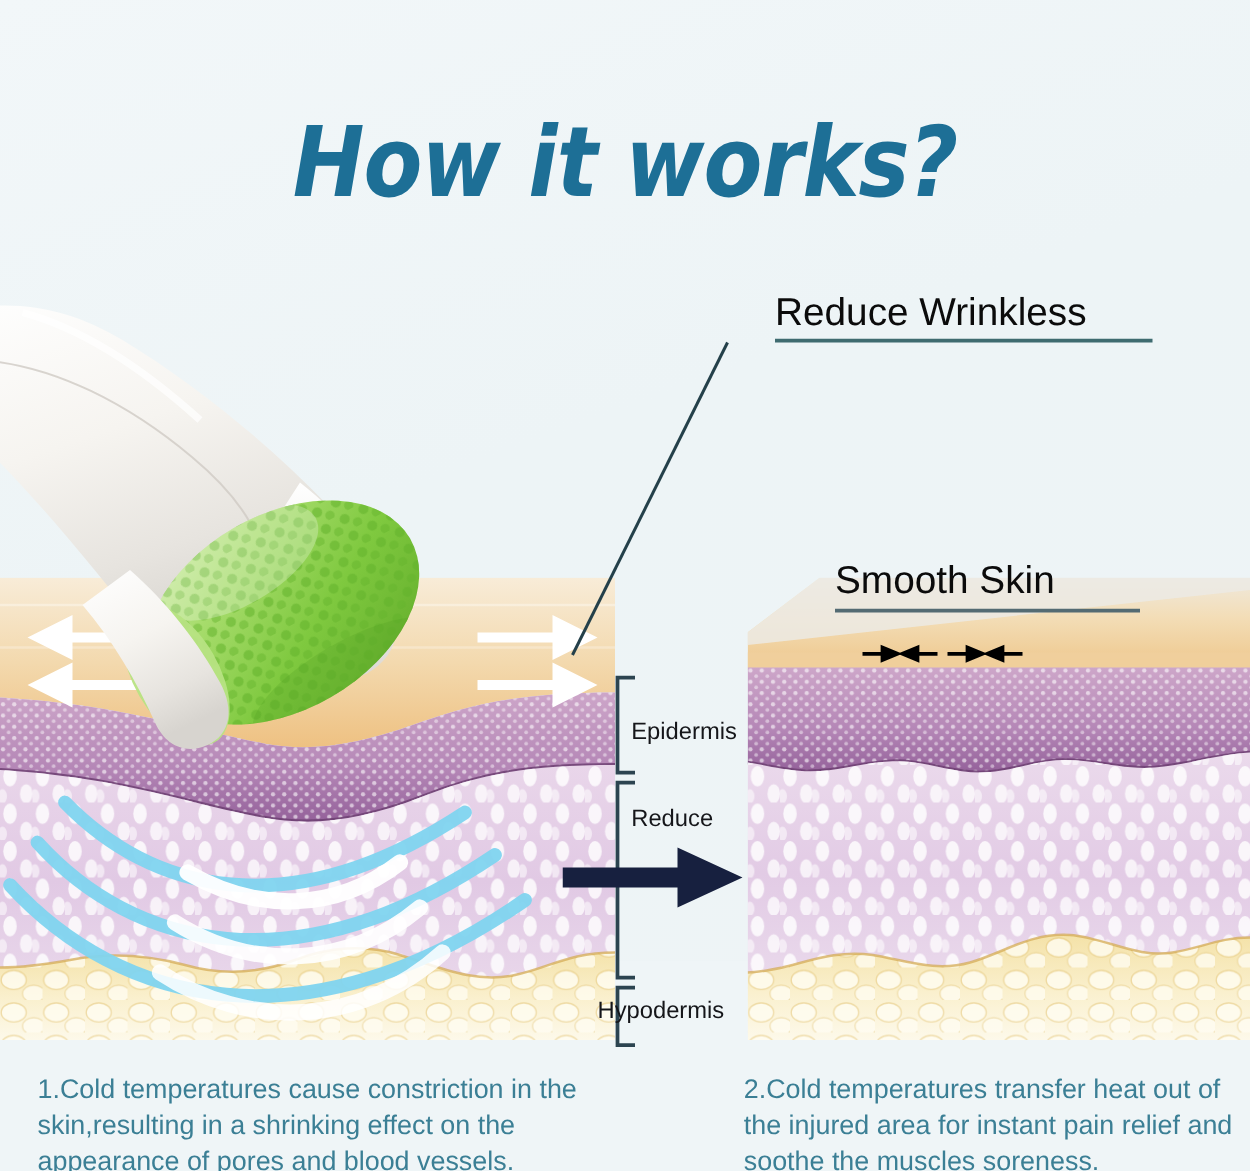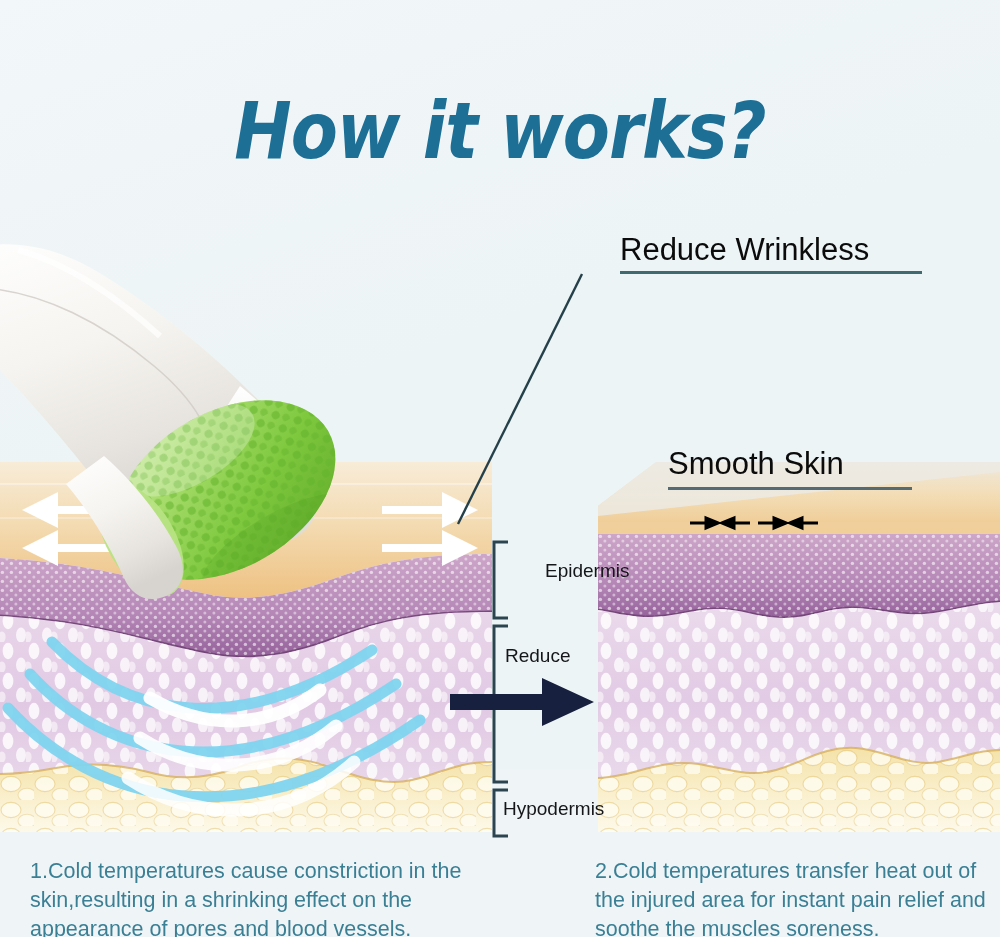--- a/index.html
+++ b/index.html
@@ -48,23 +48,23 @@
 
   #panel-left  { left:0px;   top:462px; width:492px; height:370px; }
   #panel-right { left:598px; top:462px; width:402px; height:370px; }
 
   
   #bracket { position:absolute; left:486px; top:520px; width:40px; height:320px; }
   .lyr-label {
     position:absolute; font-size:19px; color:#15161a;
     font-family:"Liberation Sans", sans-serif; white-space:nowrap;
   }
-  #label-epidermis  { left:505px; top:560px;margin-left:40px; }
+  #label-epidermis  { left:505px; top:575px; }
   #label-dermis     { left:505px; top:645px; }
-  #label-hypodermis { left:503px; top:798px; }
+  #label-hypodermis { left:478px; top:798px; }
 
   
   #big-arrow { position:absolute; left:450px; top:676px; width:145px; height:52px; }
 
   
   #roller { position:absolute; left:-22px; top:228px; width:420px; height:400px; }
 
   
   .caption {
     position:absolute; font-size:21.5px; line-height:1.34;

